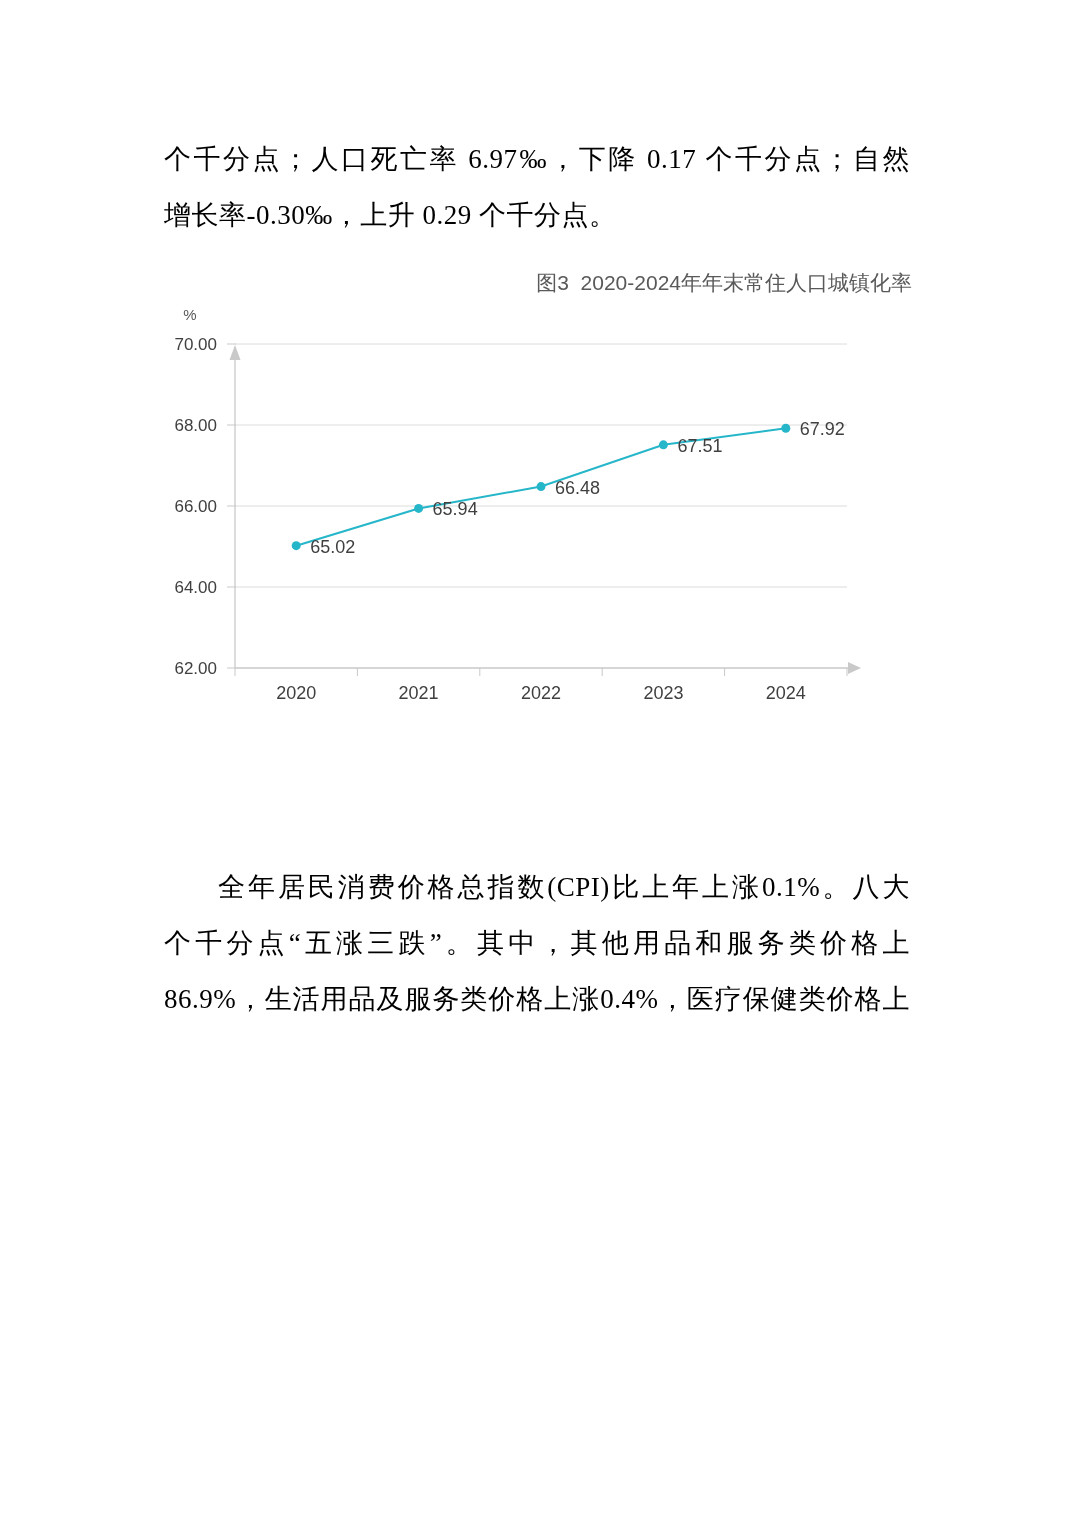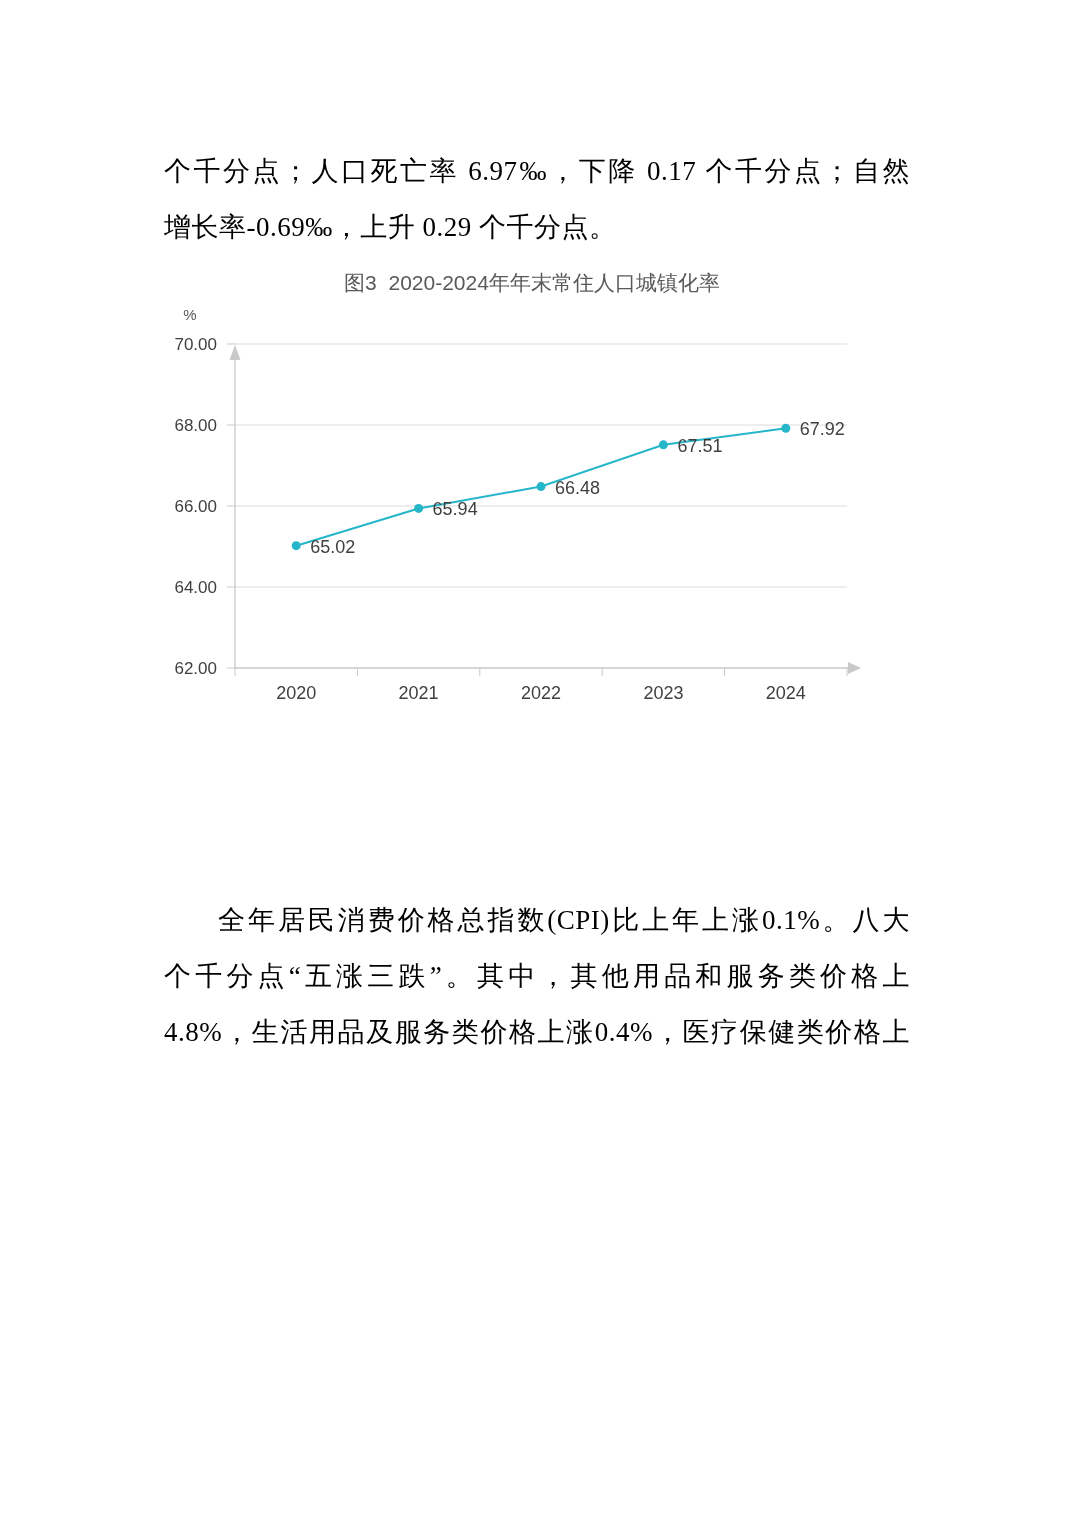--- a/index.html
+++ b/index.html
@@ -13,56 +13,56 @@
   }
   .para {
     position: absolute;
     left: 164px;
     width: 746px;
     font-size: 27px;
     line-height: 56px;
     color: #000000;
     letter-spacing: 0.5px;
   }
-  .para-top { top: 143px; }
-  .para-bottom { top: 892px; }
+  .para-top { top: 131px; }
+  .para-bottom { top: 859px; }
   .line { white-space: nowrap; }
   .line.justify {
     white-space: normal;
     text-align: justify;
     text-align-last: justify;
   }
   .line.indent { padding-left: 54px; }
   .chart-title {
     position: absolute;
     left: 152px;
     top: 268px;
     width: 760px;
-    text-align: center;
+    text-align: right;
     font-family: "Liberation Sans", "DejaVu Sans", sans-serif;
     font-size: 21px;
     line-height: 30px;
     white-space: pre;
   }
   .chart-svg {
     position: absolute;
     left: 160px;
     top: 300px;
   }
   .chart-svg text {
     font-family: "Liberation Sans", "DejaVu Sans", sans-serif;
   }
 </style>
 </head>
 <body>
 
 <div class="page">
   <div class="para para-top" id="para-top">
       <div class="line justify">个千分点；人口死亡率 6.97‰，下降 0.17 个千分点；自然</div>
-      <div class="line">增长率-0.69‰，上升 0.29 个千分点。</div>
+      <div class="line">增长率-0.30‰，上升 0.29 个千分点。</div>
     </div>
 
   <div class="chart-title" style="color: rgb(89, 89, 89);">图3  2020-2024年年末常住人口城镇化率</div>
 
   <svg id="chart-svg" class="chart-svg" width="760" height="415" viewBox="0 0 760 415">
       <line x1="75" y1="287" x2="687" y2="287" stroke="#dcdcdc" stroke-width="1"></line>
       <line x1="75" y1="206" x2="687" y2="206" stroke="#dcdcdc" stroke-width="1"></line>
       <line x1="75" y1="125" x2="687" y2="125" stroke="#dcdcdc" stroke-width="1"></line>
       <line x1="75" y1="44" x2="687" y2="44" stroke="#dcdcdc" stroke-width="1"></line>
       <line x1="75" y1="56" x2="75" y2="368" stroke="#c9c9c9" stroke-width="1.3"></line>
@@ -100,15 +100,15 @@
       <text x="395" y="193.55999999999983" font-size="18" fill="#3f3f3f" text-anchor="start">66.48</text>
       <circle cx="503.40000000000003" cy="144.8449999999998" r="4.5" fill="#26b6c9"></circle>
       <text x="517.4000000000001" y="151.8449999999998" font-size="18" fill="#3f3f3f" text-anchor="start">67.51</text>
       <circle cx="625.8000000000001" cy="128.23999999999992" r="4.5" fill="#26b6c9"></circle>
       <text x="639.8000000000001" y="135.23999999999992" font-size="18" fill="#3f3f3f" text-anchor="start">67.92</text>
     </svg>
 
   <div class="para para-bottom" id="para-bottom">
       <div class="line justify indent">全年居民消费价格总指数(CPI)比上年上涨0.1%。八大</div>
       <div class="line justify">个千分点“五涨三跌”。其中，其他用品和服务类价格上</div>
-      <div class="line justify">4.8%，生活用品及服务类价格上涨0.4%，医疗保健类价格上</div>
+      <div class="line justify">86.9%，生活用品及服务类价格上涨0.4%，医疗保健类价格上</div>
     </div>
 </div>
 
 </body></html>

